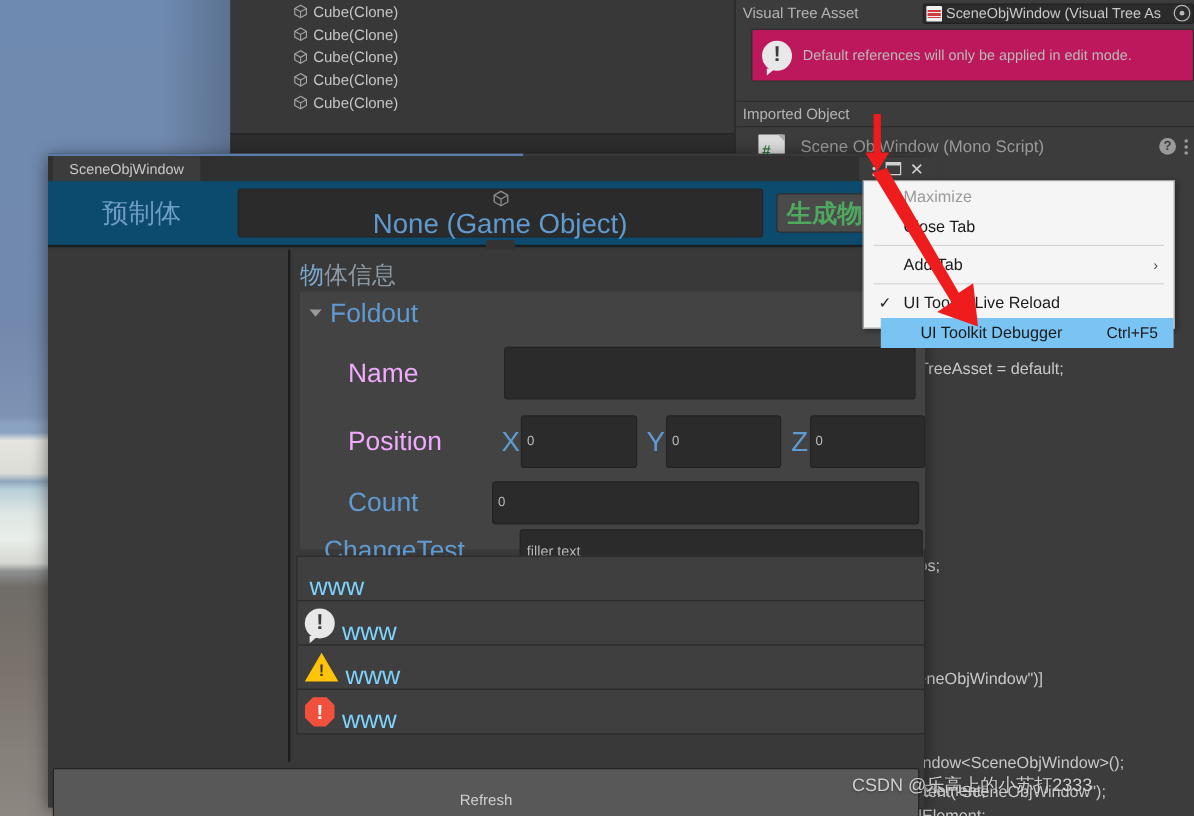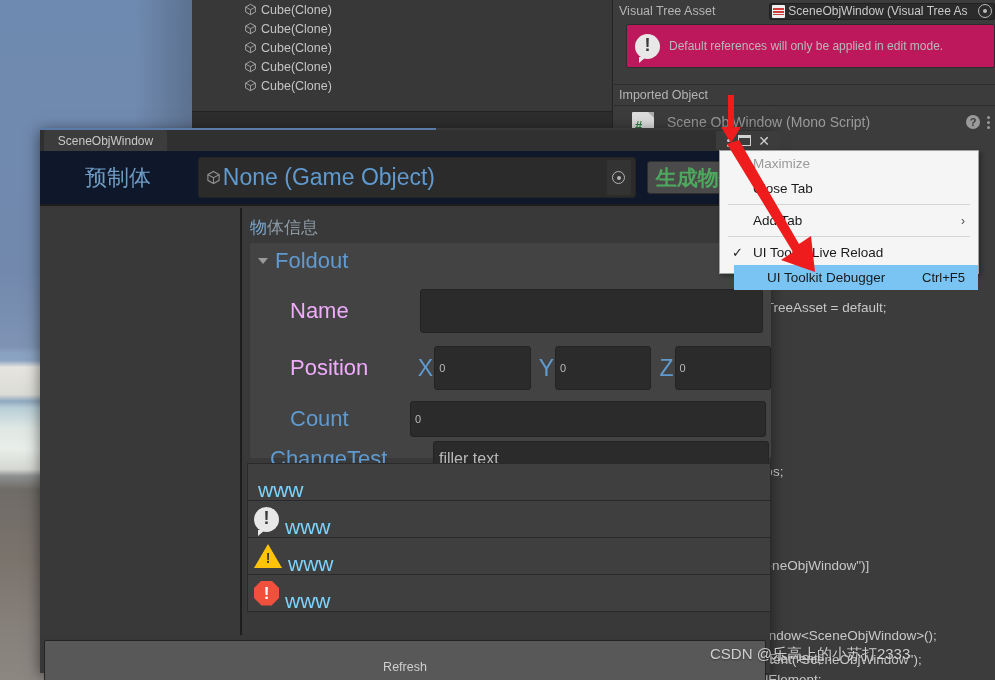--- a/index.html
+++ b/index.html
@@ -137,27 +137,27 @@
   #sow-topline { left:0; top:0; width:396px; height:2px; background:#5a7ba8; }
   #sow-tabbar { left:0; top:2px; width:730px; height:21px; background:#303030; }
   #sow-tab {
     left:4px; top:2px; width:123px; height:21px; background:#3c3c3c;
     display:flex; align-items:center; justify-content:center;
     border-radius:2px 2px 0 0;
   }
   #sow-tab-label { color:#c9c9c9; font-size:12px; }
 
   #sow-header {
-    left:0; top:23px; width:730px; height:55px; background:#0f172a;
+    left:0; top:23px; width:730px; height:55px; background:#0c4a6e;
     border-bottom:2px solid #1d1d1d; display:flex; align-items:center;
   }
   #sow-prefab-label { color:#6f9cc4; font-size:22px; margin-left:45px; width:120px; }
   #sow-objectfield {
     width:465px; height:41px; background:#2b2b2b; border:1px solid #242424;
-    border-radius:3px; display:flex; align-items:center; padding:0 4px;
+    border-radius:3px; display:flex; align-items:center; padding:0 4px;flex-direction:column;
   }
   .gobj-ico {
     width:15px; height:15px; flex:0 0 auto; margin-left:3px; margin-right:2px; opacity:.7;
   }
   #sow-objectfield-text { color:#5f9ad0; font-size:23px; flex:1; }
   #sow-obj-picker {
     width:24px; height:35px; background:#333333; border-radius:2px;
     display:flex; align-items:center; justify-content:center; flex:0 0 auto;
   }
   .picker-ico {
@@ -174,21 +174,21 @@
   }
 
   
   #sow-left-col {
     left:0; top:80px; width:202px; height:427px;
     background:#393939; border-right:2px solid #1d1d1d;
   }
 
   
   #sow-main-col { left:204px; top:80px; width:526px; height:427px; background:#393939; }
-  #sow-section-title { left:6px; top:8px; color:#8d9aa6; font-size:17px; }
+  #sow-section-title { left:6px; top:8px; color:#8d9aa6; font-size:20px; }
   #sow-section-title b { color:#7ba7cc; font-weight:normal; }
 
   #sow-foldout-box {
     left:6px; top:35px; width:521px; height:215px; background:#434343; border-radius:2px;
   }
   #sow-foldout-head { left:8px; top:5px; display:flex; align-items:center; }
   .tri-down {
     width:0;height:0;border-left:5px solid transparent;border-right:5px solid transparent;
     border-top:6px solid #9a9a9a; margin-right:7px;
   }
@@ -447,21 +447,21 @@
         <span class="tf" style="width:98px;height:44px;">0</span>
       </div>
 
       <div class="field-row" style="left:0;top:158px;width:521px;">
         <span class="fl-blue" style="width:160px;text-align:left;padding-left:40px;">Count</span>
         <span class="tf" style="width:356px;height:36px;">0</span>
       </div>
 
       <div class="field-row" style="left:0;top:198px;width:521px;">
         <span class="fl-blue" style="width:183px;text-align:left;padding-left:20px;">ChangeTest</span>
-        <span class="tf" style="width:336px;height:36px;padding-left:5px;font-size:16px;">filler text</span>
+        <span class="tf" style="width:336px;height:36px;padding-left:5px;font-size:12px;">filler text</span>
       </div>
     </div>
 
     <div class="abs" id="sow-helpbox-list">
         <div class="hb">
           <span class="hb-text noicon">www</span>
         </div>
         <div class="hb">
           <span class="ico-info"></span>
           <span class="hb-text">www</span>

